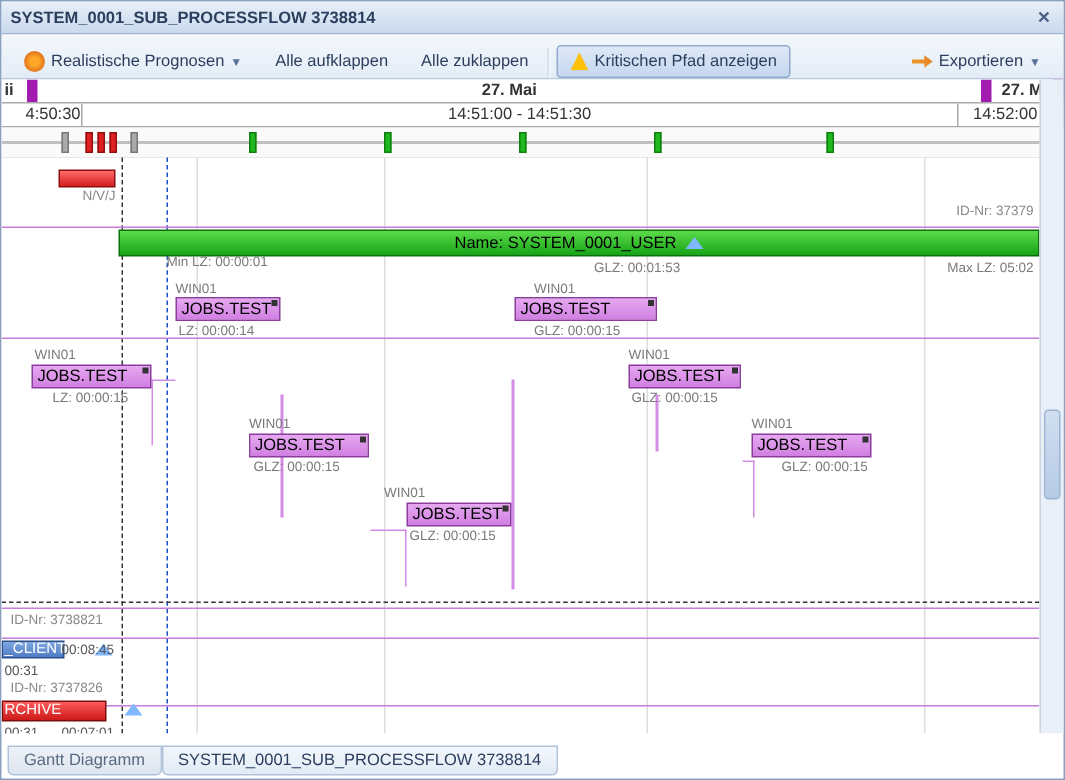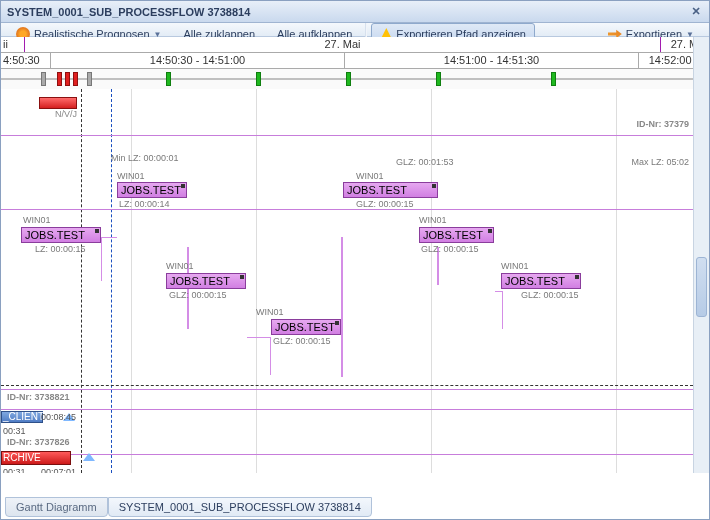--- a/index.html
+++ b/index.html
@@ -1,31 +1,31 @@
 <!DOCTYPE html>
 <html><head>
 <meta charset="utf-8">
 <style>
 *{box-sizing:border-box;margin:0;padding:0;font-family:Tahoma,Arial,sans-serif;font-size:11px;}
 body{background:#fff;width:710px;height:520px;position:relative;border:1px solid #8aa0c0;}
 .titlebar{height:22px;background:linear-gradient(#e8eff8,#c9d9ee);border-bottom:1px solid #9fb4d1;display:flex;align-items:center;padding:0 6px;color:#2c3e5e;font-weight:bold;}
 .titlebar .spacer{flex:1;}
 .close{width:14px;height:14px;color:#4a6185;display:flex;align-items:center;justify-content:center;cursor:pointer;}
-.toolbar{height:14px;background:linear-gradient(#f4f8fc,#e3ecf6);border-bottom:1px solid #b8c9df;display:flex;align-items:flex-start;padding:0 6px;gap:4px;}
+.toolbar{height:30px;background:linear-gradient(#f4f8fc,#e3ecf6);border-bottom:1px solid #b8c9df;display:flex;align-items:flex-end;padding:0 6px;gap:4px;}
 .tbtn{height:22px;padding:0 8px;display:flex;align-items:center;gap:4px;border:1px solid transparent;border-radius:3px;cursor:pointer;color:#2c3e5e;}
 .tbtn.active{background:linear-gradient(#dfe9f6,#c4d6ef);border-color:#8ea9cc;}
 .chev{font-size:8px;color:#5a7199;}
 .sep{width:2px;height:20px;background:linear-gradient(to right,#c8d6e8,#fff);}
 .tspacer{flex:1;}
 .canvas{position:relative;height:436px;background:#fff;overflow:hidden;}
 .scroll-v{position:absolute;right:0;top:0;width:16px;height:100%;background:#e8eff6;border-left:1px solid #c8d4e2;}
 .scroll-v .thumb{position:absolute;left:2px;right:2px;top:220px;height:60px;background:linear-gradient(#d0def0,#b6cbe6);border:1px solid #9cb4d4;border-radius:3px;}
 .timeline-head{position:relative;height:52px;border-bottom:1px solid #aaa;}
 .dayrow{height:16px;border-bottom:1px solid #aaa;display:flex;font-size:10px;}
-.daycell{flex:1;text-align:center;border-right:1px solid #a21caf;line-height:15px;color:#333;}
+.daycell{flex:1;text-align:center;border-right:7px solid #a21caf;line-height:15px;color:#333;font-weight:bold;}
 .timerow{height:16px;border-bottom:1px solid #aaa;display:flex;font-size:10px;}
 .midcell{border-right:1px solid #aaa;line-height:15px;text-align:center;color:#333;}
 .markerrow{height:20px;position:relative;background:#fafafa;}
 .axis-line{position:absolute;top:9px;left:0;right:0;height:2px;background:#c0c0c0;}
 .candle{position:absolute;top:3px;width:5px;height:14px;}
 .cgreen{background:#1fb81f;border:1px solid #0f7f0f;}
 .cred{background:#e02020;border:1px solid #901010;}
 .cgray{background:#aaa;border:1px solid #777;}
 .chart{position:relative;height:384px;}
 .vline{position:absolute;top:0;bottom:0;width:0;border-left:1px solid #ddd;}
@@ -34,21 +34,21 @@
 .hline{position:absolute;left:0;right:16px;height:0;border-top:1px solid #c77ddb;}
 .hline.dash{border-top:1px dashed #333;}
 .greenbar{position:absolute;left:78px;right:16px;height:18px;background:linear-gradient(#5bdb4a,#17a317);border:1px solid #0c6e0c;color:#000;font-size:10px;display:flex;align-items:center;justify-content:center;}
 .tri{width:0;height:0;border-left:6px solid transparent;border-right:6px solid transparent;border-bottom:8px solid #7fb8ff;display:inline-block;margin-left:6px;}
 .job{position:absolute;background:linear-gradient(#e6a8f0,#d17fe2);border:1px solid #8a3d9c;height:16px;font-size:10px;padding:0 3px;line-height:14px;color:#000;}
 .job::after{content:"";position:absolute;right:1px;top:1px;width:4px;height:4px;background:#333;}
 .smalltext{position:absolute;font-size:9px;color:#7a7a7a;}
 .pinkline{position:absolute;border:1px solid #d48de6;}
 .redbar{position:absolute;left:0;width:38px;height:12px;background:linear-gradient(#ff6b6b,#d42020);border:1px solid #8a1010;}
 .bluebar{position:absolute;left:0;width:42px;height:12px;background:linear-gradient(#7fa8e0,#4f7cc4);border:1px solid #2e5089;}
-.id-text{position:absolute;font-size:9px;color:#888;font-weight:bold;}
+.id-text{position:absolute;font-size:9px;color:#888;}
 .bottom-tabs{position:absolute;left:4px;bottom:2px;display:flex;gap:0;}
 .tab{background:linear-gradient(#f3f7fc,#e1eaf5);border:1px solid #b0c2da;border-top-left-radius:0;border-top-right-radius:0;border-bottom-left-radius:4px;border-bottom-right-radius:4px;padding:3px 10px;color:#2c3e5e;font-size:10px;cursor:pointer;}
 .tab.inactive{background:linear-gradient(#eef2f8,#dde5ef);color:#5a6a82;}
 .gear{width:14px;height:14px;display:inline-block;background:radial-gradient(circle,#ffa726 30%,#e67e22 60%);border-radius:50%;position:relative;}
 .export-icon{width:14px;height:14px;display:inline-block;background:linear-gradient(45deg,#f0a030,#e67e22);clip-path:polygon(0 40%,60% 40%,60% 20%,100% 50%,60% 80%,60% 60%,0 60%);}
 .warn-icon{width:12px;height:12px;display:inline-block;background:#ffc107;clip-path:polygon(50% 0,100% 100%,0 100%);}
 </style>
 </head>
 <body>
 
@@ -58,48 +58,47 @@
   <div class="close">✕</div>
 </div>
 
 <div class="toolbar">
   <div class="tbtn">
     <span class="gear"></span>
     <span>Realistische Prognosen</span>
     <span class="chev">▼</span>
   </div>
   <div class="tbtn">
+      <span>Alle aufklappen</span>
+    </div>
+  <div class="tbtn">
       <span>Alle zuklappen</span>
-    </div>
-  <div class="tbtn">
-      <span>Alle aufklappen</span>
     </div>
   <div class="sep"></div>
   <div class="tbtn active">
     <span class="warn-icon"></span>
-    <span>Exportieren Pfad anzeigen</span>
+    <span>Kritischen Pfad anzeigen</span>
   </div>
   <div class="tspacer"></div>
   <div class="tbtn">
     <span class="export-icon"></span>
     <span>Exportieren</span>
     <span class="chev">▼</span>
   </div>
 </div>
 
 <div class="canvas">
   <div class="timeline-head">
     <div class="dayrow">
       <div class="daycell" style="flex:0 0 24px;text-align:left;padding-left:2px">ii</div>
       <div class="daycell" style="flex:1">27. Mai</div>
       <div class="daycell" style="flex:0 0 48px">27. M</div>
     </div>
     <div class="timerow">
-      <div class="midcell" style="flex:0 0 50px;text-align:left;padding-left:2px">4:50:30</div>
-      <div class="midcell" style="flex:1">14:50:30 - 14:51:00</div>
+      <div class="midcell" style="flex:0 0 50px;text-align:left;padding-left:16px">4:50:30</div>
       <div class="midcell" style="flex:1">14:51:00 - 14:51:30</div>
       <div class="midcell" style="flex:0 0 70px">14:52:00 -</div>
     </div>
     <div class="markerrow">
       <div class="axis-line"></div>
       <div class="candle cgray" style="left:40px"></div>
       <div class="candle cred" style="left:56px"></div>
       <div class="candle cred" style="left:64px"></div>
       <div class="candle cred" style="left:72px"></div>
       <div class="candle cgray" style="left:86px"></div>
@@ -126,20 +125,24 @@
 
     <div class="id-text" style="right:20px;top:30px">ID-Nr: 37379</div>
 
     <div class="hline" style="top:46px"></div>
     <div class="hline" style="top:120px"></div>
     <div class="hline" style="top:300px"></div>
     <div class="hline dash" style="top:296px"></div>
     <div class="hline" style="top:320px"></div>
     <div class="hline" style="top:365px"></div>
 
+    <div class="greenbar" style="top:48px">
+      <span>Name: SYSTEM_0001_USER</span>
+      <span class="tri"></span>
+    </div>
     <div class="smalltext" style="left:110px;top:64px">Min LZ: 00:00:01</div>
     <div class="smalltext" style="left:395px;top:68px">GLZ: 00:01:53</div>
     <div class="smalltext" style="right:20px;top:68px">Max LZ: 05:02</div>
 
     <div class="pinkline" style="left:100px;top:148px;width:16px;height:44px;border-right:none;border-bottom:none"></div>
     <div class="pinkline" style="left:186px;top:158px;width:1px;height:82px"></div>
     <div class="pinkline" style="left:246px;top:248px;width:24px;height:38px;border-left:none;border-bottom:none"></div>
     <div class="pinkline" style="left:340px;top:148px;width:1px;height:140px"></div>
     <div class="pinkline" style="left:436px;top:158px;width:1px;height:38px"></div>
     <div class="pinkline" style="left:494px;top:202px;width:8px;height:38px;border-left:none;border-bottom:none"></div>

